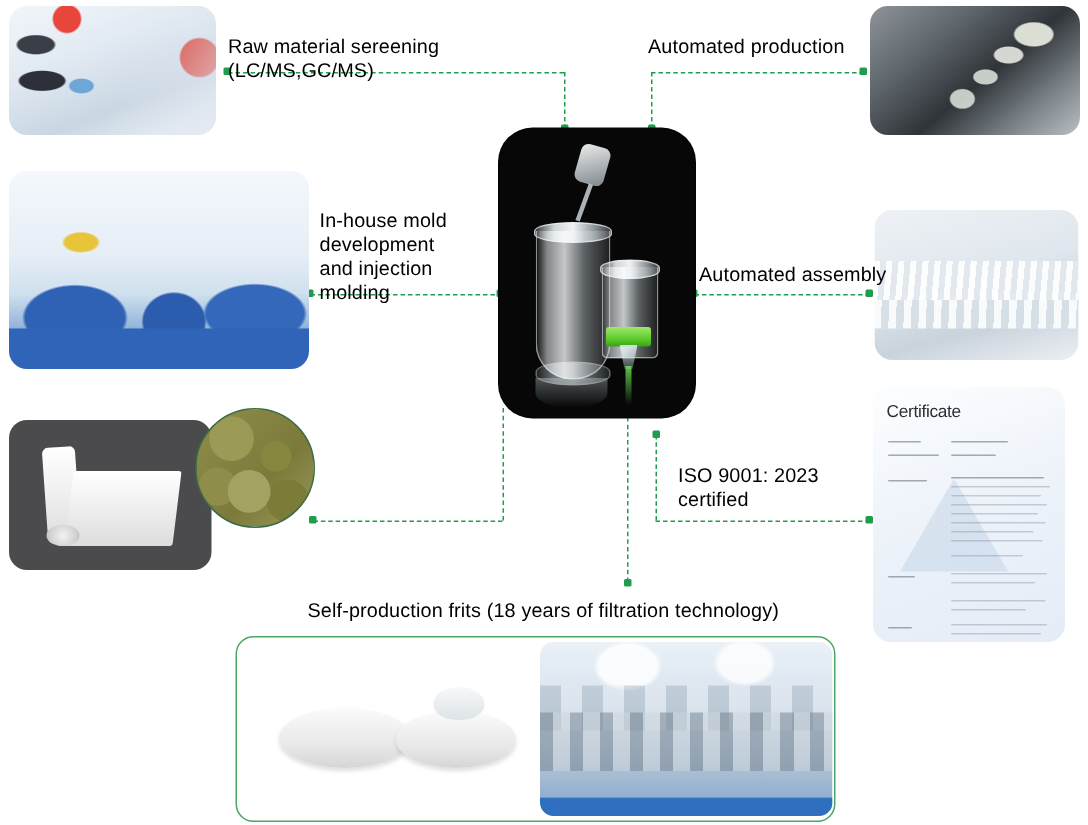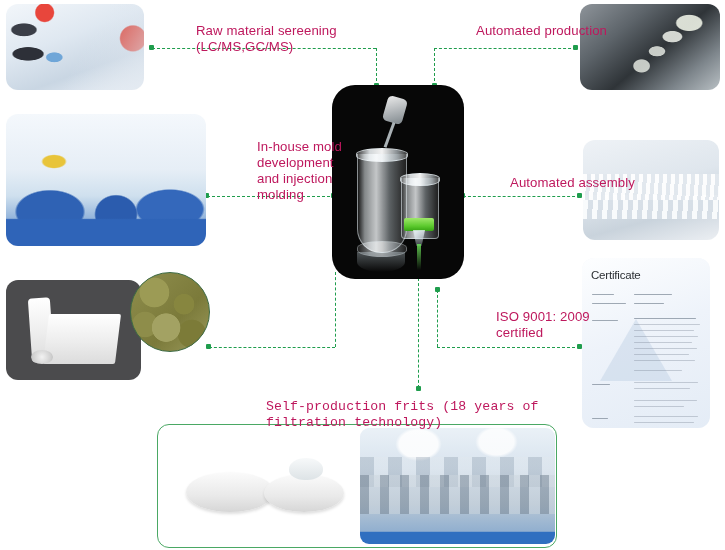--- a/index.html
+++ b/index.html
@@ -23,26 +23,25 @@
   
   .photo {
     position: absolute;
     overflow: hidden;
     border-radius: 12px;
   }
 
   
   .label {
     position: absolute;
-    color: #be185d;
+    color: #000000;
     font-size: 13.2px;
     line-height: 16px;
     letter-spacing: 0.1px;
     white-space: pre-line;
-    margin-left: 44px;
   }
 
   
   .conn {
     position: absolute;
   }
   .dash-h {
     position: absolute;
     height: 0;
     border-top: 1.6px dashed #1f9d4d;
@@ -374,18 +373,18 @@
 
   <div class="label" style="left:213px; top:139px; width:124px;">In-house mold
 development
 and injection molding</div>
 
   <div class="label" style="left:432px; top:23px; width:160px;">Automated production</div>
 
   <div class="label" style="left:466px; top:175px; width:130px;">Automated assembly</div>
 
 
-  <div class="label" style="left:452px; top:309px; width:120px;">ISO 9001: 2009
+  <div class="label" style="left:452px; top:309px; width:120px;">ISO 9001: 2023
 certified</div>
 
-  <div class="label" style="left:222px; top:399px; width:330px;font-family:Liberation Mono, monospace;">Self-production frits (18 years of filtration technology)</div>
+  <div class="label" style="left:205px; top:399px; width:330px;">Self-production frits (18 years of filtration technology)</div>
 
 </div>
 
 </body></html>

